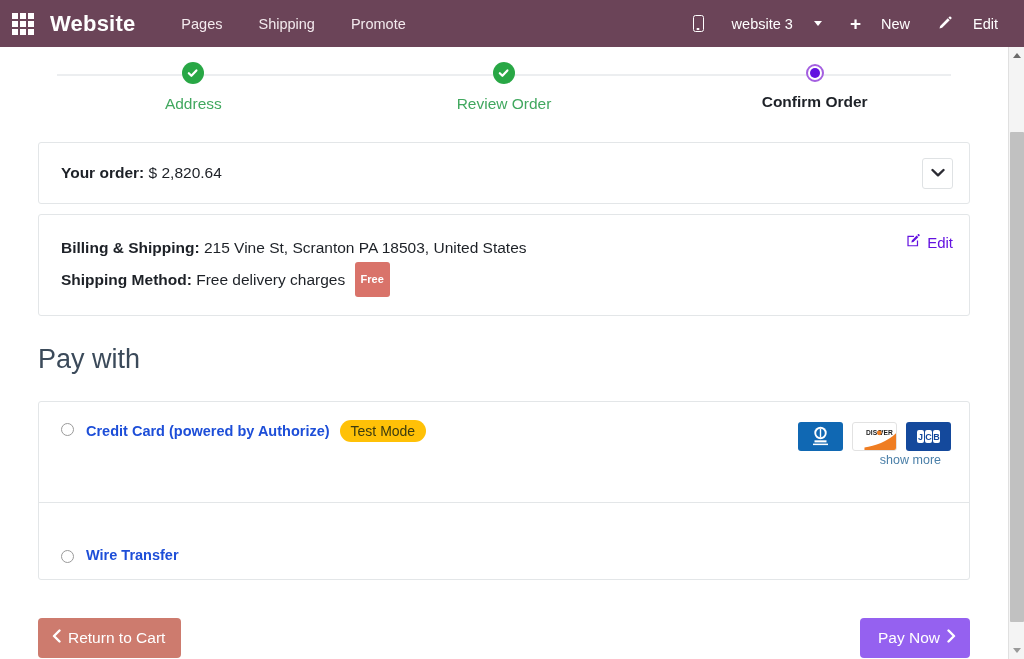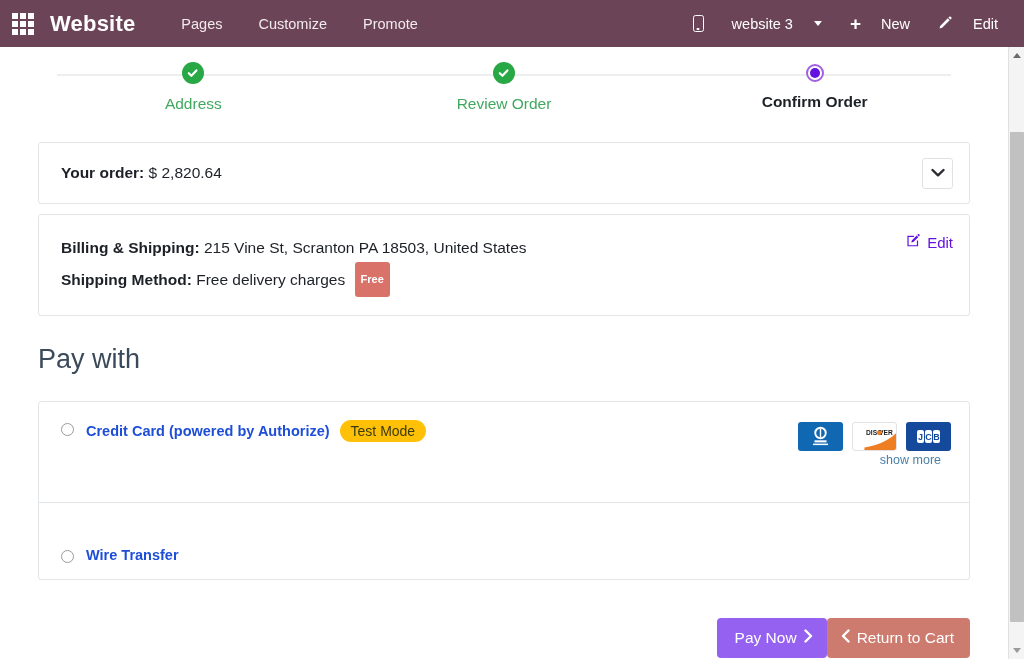--- a/index.html
+++ b/index.html
@@ -287,21 +287,21 @@
       <i></i>
       <i></i>
       <i></i>
       <i></i>
       <i></i>
       <i></i>
   </div>
   <div class="brand">Website</div>
   <div class="navlinks">
     <div class="navlink">Pages</div>
-    <div class="navlink">Customize</div>
+    <div class="navlink">Shipping</div>
     <div class="navlink">Promote</div>
   </div>
   <div class="topbar-right">
     <div class="tb-item">
       <span class="phone-icon"></span>
     </div>
     <div class="tb-item">
       <span>website 3</span>
       <span class="caret-down"></span>
     </div>
@@ -429,36 +429,36 @@
       </div>
 
       <div class="method-row second">
         <span class="radio"></span>
         <span class="method-label">Wire Transfer</span>
       </div>
 
     </div>
 
     <div class="footer">
+      <button class="btn btn-return">
+        <span>
+          <svg width="9" height="14" viewBox="0 0 9 14">
+            <path d="M7.5 1.5L2 7l5.5 5.5" stroke="#ffffff" stroke-width="2.4" fill="none" stroke-linecap="round" stroke-linejoin="round"></path>
+          </svg>
+        </span>
+        <span>Return to Cart</span>
+      </button>
       <button class="btn btn-pay">
         <span>Pay Now</span>
         <span>
           <svg width="9" height="14" viewBox="0 0 9 14">
             <path d="M1.5 1.5L7 7l-5.5 5.5" stroke="#ffffff" stroke-width="2.4" fill="none" stroke-linecap="round" stroke-linejoin="round"></path>
           </svg>
         </span>
       </button>
-      <button class="btn btn-return">
-        <span>
-          <svg width="9" height="14" viewBox="0 0 9 14">
-            <path d="M7.5 1.5L2 7l5.5 5.5" stroke="#ffffff" stroke-width="2.4" fill="none" stroke-linecap="round" stroke-linejoin="round"></path>
-          </svg>
-        </span>
-        <span>Return to Cart</span>
-      </button>
     </div>
 
   </div>
 </div>
 
 <div class="scrollbar">
   <div class="sb-btn sb-up">
     <span class="sb-arrow-up"></span>
   </div>
   <div class="sb-thumb"></div>

